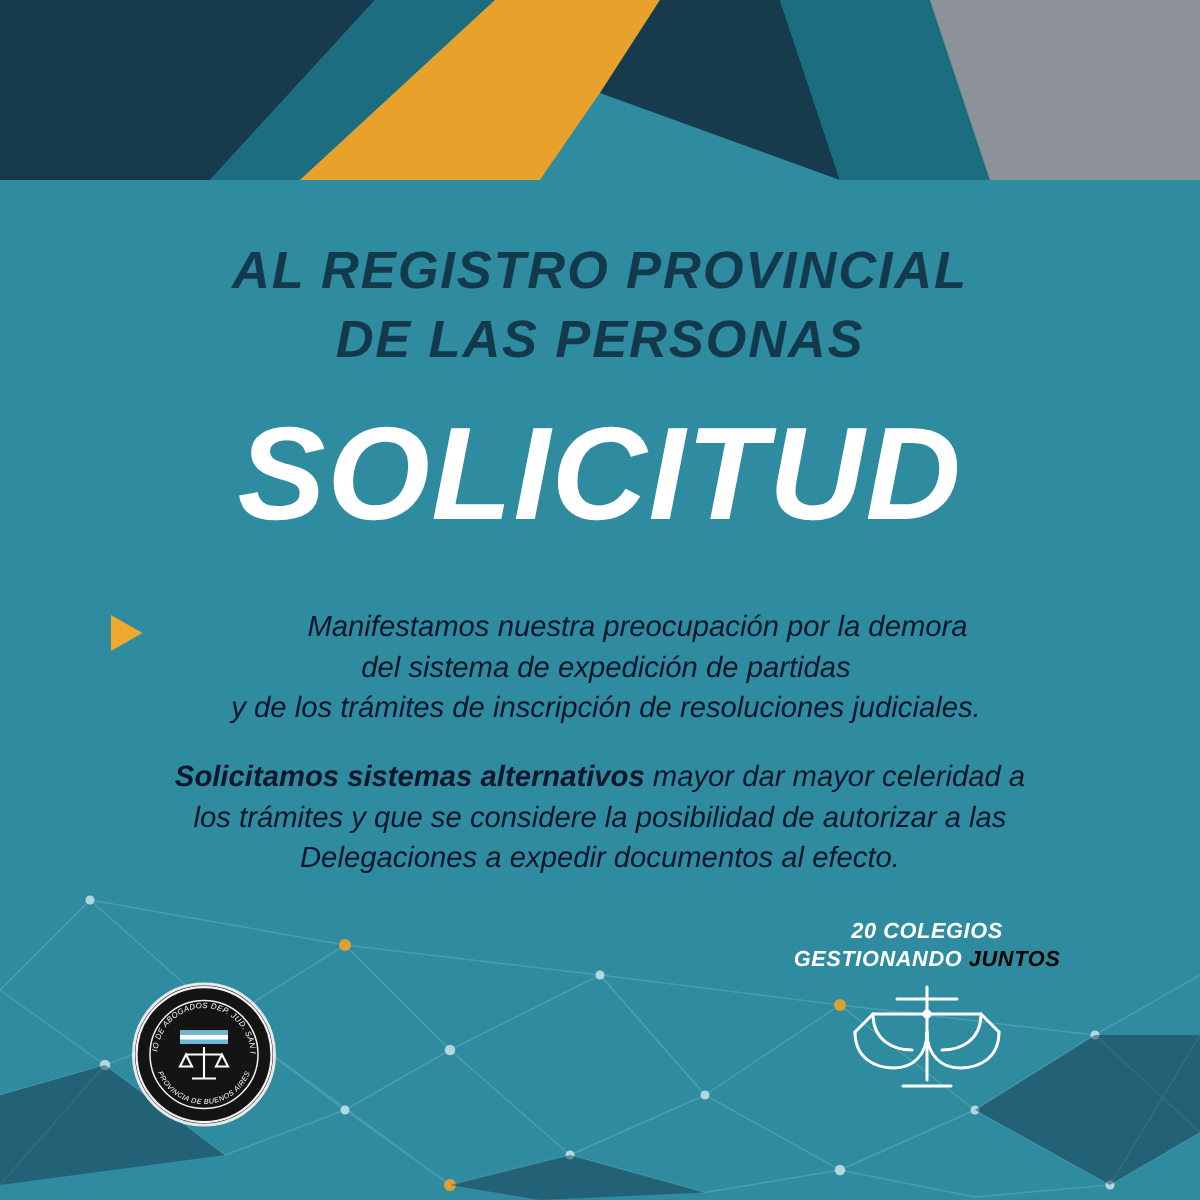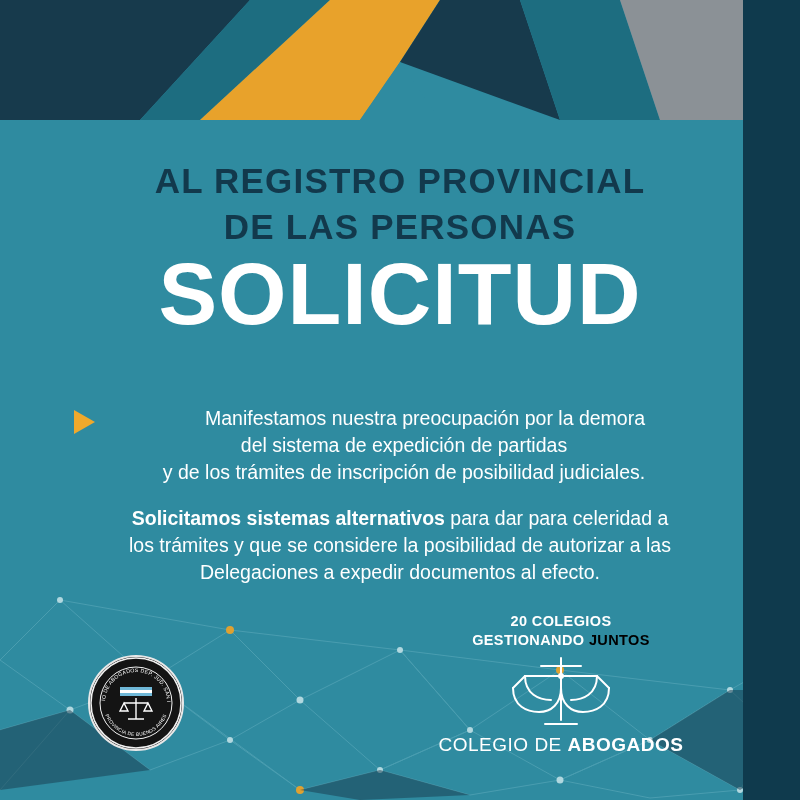--- a/index.html
+++ b/index.html
@@ -2,26 +2,27 @@
 <html><head>
 <meta charset="utf-8">
 <style>
   html, body {
     margin: 0;
     padding: 0;
     background: #0f3a4d;
   }
   .poster {
     position: relative;
-    width: 743px;
+    width: 800px;
     height: 800px;
     overflow: hidden;
     background: #2f8ba0;
     font-family: "Liberation Sans", sans-serif;
     user-select: none;
+    font-style: italic;
   }
 
   
   .top-band {
     position: absolute;
     top: 0; left: 0;
     width: 800px;
     height: 120px;
     overflow: hidden;
   }
@@ -48,35 +49,36 @@
   }
   .kicker {
     color: #12394c;
     font-weight: bold;
     font-size: 35px;
     line-height: 46px;
     letter-spacing: 1.2px;
   }
   .kicker .l2 { display: block; }
   .title {
+    margin-top: 22px;
     color: #ffffff;
     font-weight: bold;
     font-size: 88px;
     line-height: 88px;
     letter-spacing: 1px;
   }
 
   
   .body {
     position: absolute;
     top: 405px;
     left: 60px;
     width: 680px;
     text-align: center;
-    color: #ffffff;
+    color: #0f172a;
   }
   .para1 {
     position: relative;
     font-size: 19.5px;
     line-height: 27px;
     padding-left: 8px;
   }
   .arrow {
     position: absolute;
     left: 14px;
@@ -165,24 +167,24 @@
       <span class="l2">DE LAS PERSONAS</span>
     </div>
     <div class="title">SOLICITUD</div>
   </div>
 
   <div class="body">
     <div class="para1">
       <span class="arrow"></span>
       <span class="first-line">Manifestamos nuestra preocupación por la demora</span>
       <span>del sistema de expedición de partidas</span><br>
-      <span>y de los trámites de inscripción de posibilidad judiciales.</span>
+      <span>y de los trámites de inscripción de resoluciones judiciales.</span>
     </div>
     <div class="para2">
-      <b>Solicitamos sistemas alternativos</b><span> para dar para celeridad a</span><br>
+      <b>Solicitamos sistemas alternativos</b><span> mayor dar mayor celeridad a</span><br>
       <span>los trámites y que se considere la posibilidad de autorizar a las</span><br>
       <span>Delegaciones a expedir documentos al efecto.</span>
     </div>
   </div>
 
   <div class="bottom-net">
     <svg width="800" height="260" viewBox="0 0 800 260" xmlns="http://www.w3.org/2000/svg">
       <g stroke="#53a3b5" stroke-width="1" fill="none" opacity="0.75">
         <path d="M0,120 L70,170 L150,140 L230,200 L300,160 L380,230 L470,190 L560,240 L650,200 L740,250 L800,215"></path>
         <path d="M0,190 L70,170 L150,230 L230,200 L300,250 L380,230 L470,255 L560,240 L650,258 L740,250"></path>
@@ -260,18 +262,15 @@
           <path d="M96,22 C96,40 82,46 70,46"></path>
           <path d="M12,34 C12,52 26,58 38,58 C50,58 60,50 60,34"></path>
           <path d="M108,34 C108,52 94,58 82,58 C70,58 60,50 60,34"></path>
           <line x1="12" y1="34" x2="24" y2="22"></line>
           <line x1="108" y1="34" x2="96" y2="22"></line>
           <line x1="44" y1="70" x2="76" y2="70"></line>
         </g>
         <circle cx="60" cy="22" r="3" fill="#ffffff"></circle>
       </svg>
     </div>
-    <div class="org-name">
-      <span>COLEGIO DE </span><b>ABOGADOS</b>
-    </div>
   </div>
 
 </div>
 
 </body></html>

